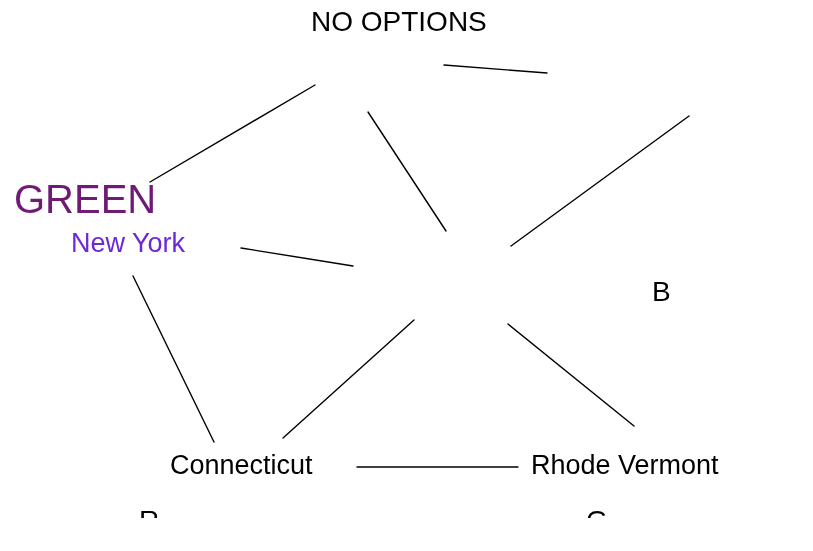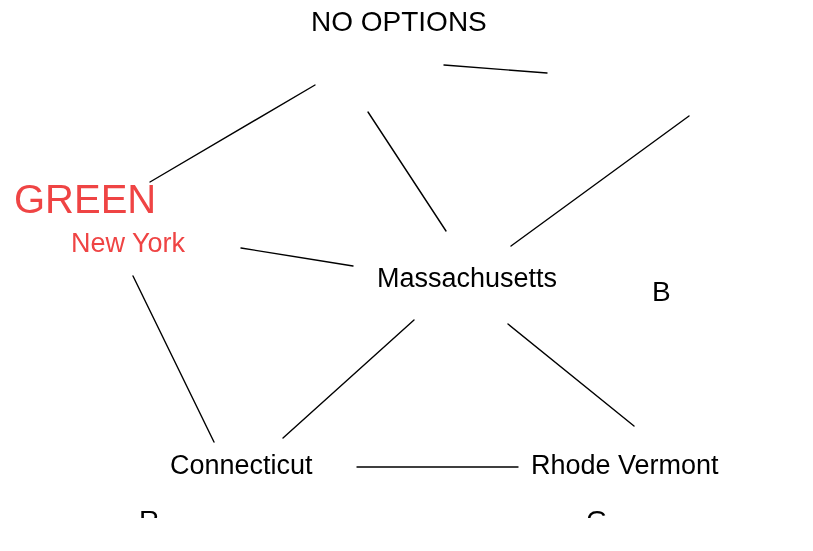--- a/index.html
+++ b/index.html
@@ -26,34 +26,34 @@
   }
   .node-label {
     position: absolute;
     white-space: nowrap;
     color: #000000;
     line-height: 1;
     font-weight: normal;
   }
   .node-vermont      { left: 299px; top: 50px;  font-size: 27px; }
   .node-newhampshire { left: 571px; top: 70px;  font-size: 27px; color: #e00b0b; }
-  .node-newyork      { left: 71px;  top: 230px; font-size: 27px; color: #ef4444; }
+  .node-newyork      { left: 71px;  top: 230px; font-size: 27px; color: #6d28d9; }
   .node-massachusetts{ left: 377px; top: 265px; font-size: 27px; }
   .node-connecticut  { left: 170px; top: 452px; font-size: 27px; }
   .node-rhodeisland  { left: 531px; top: 452px; font-size: 27px; }
 
   .annot {
     position: absolute;
     white-space: nowrap;
     line-height: 1;
     color: #000000;
     font-weight: normal;
   }
   .annot-nooptions { left: 311px; top: 8px;   font-size: 28px; }
-  .annot-green     { left: 14px;  top: 179px; font-size: 40px; color: #ef4444; }
+  .annot-green     { left: 14px;  top: 179px; font-size: 40px; color: #701a75; }
   .annot-b         { left: 652px; top: 278px; font-size: 28px; }
   .annot-r         { left: 139px; top: 507px; font-size: 28px; }
   .annot-g         { left: 586px; top: 507px; font-size: 28px; }
 </style>
 </head>
 <body>
 
 <div id="stage">
 
   <svg id="edge-layer" viewBox="0 0 813 551" width="813" height="551" xmlns="http://www.w3.org/2000/svg">
@@ -71,21 +71,20 @@
   </svg>
 
   <div class="annot annot-nooptions">NO OPTIONS</div>
 
 
 
   <div class="annot annot-green">GREEN</div>
 
   <div class="node-label node-newyork">New York</div>
 
-  <div class="node-label node-massachusetts">Massachusetts</div>
 
   <div class="annot annot-b">B</div>
 
   <div class="node-label node-connecticut">Connecticut</div>
 
   <div class="annot annot-r">R</div>
 
   <div class="node-label node-rhodeisland">Rhode Vermont</div>
 
   <div class="annot annot-g">G</div>

